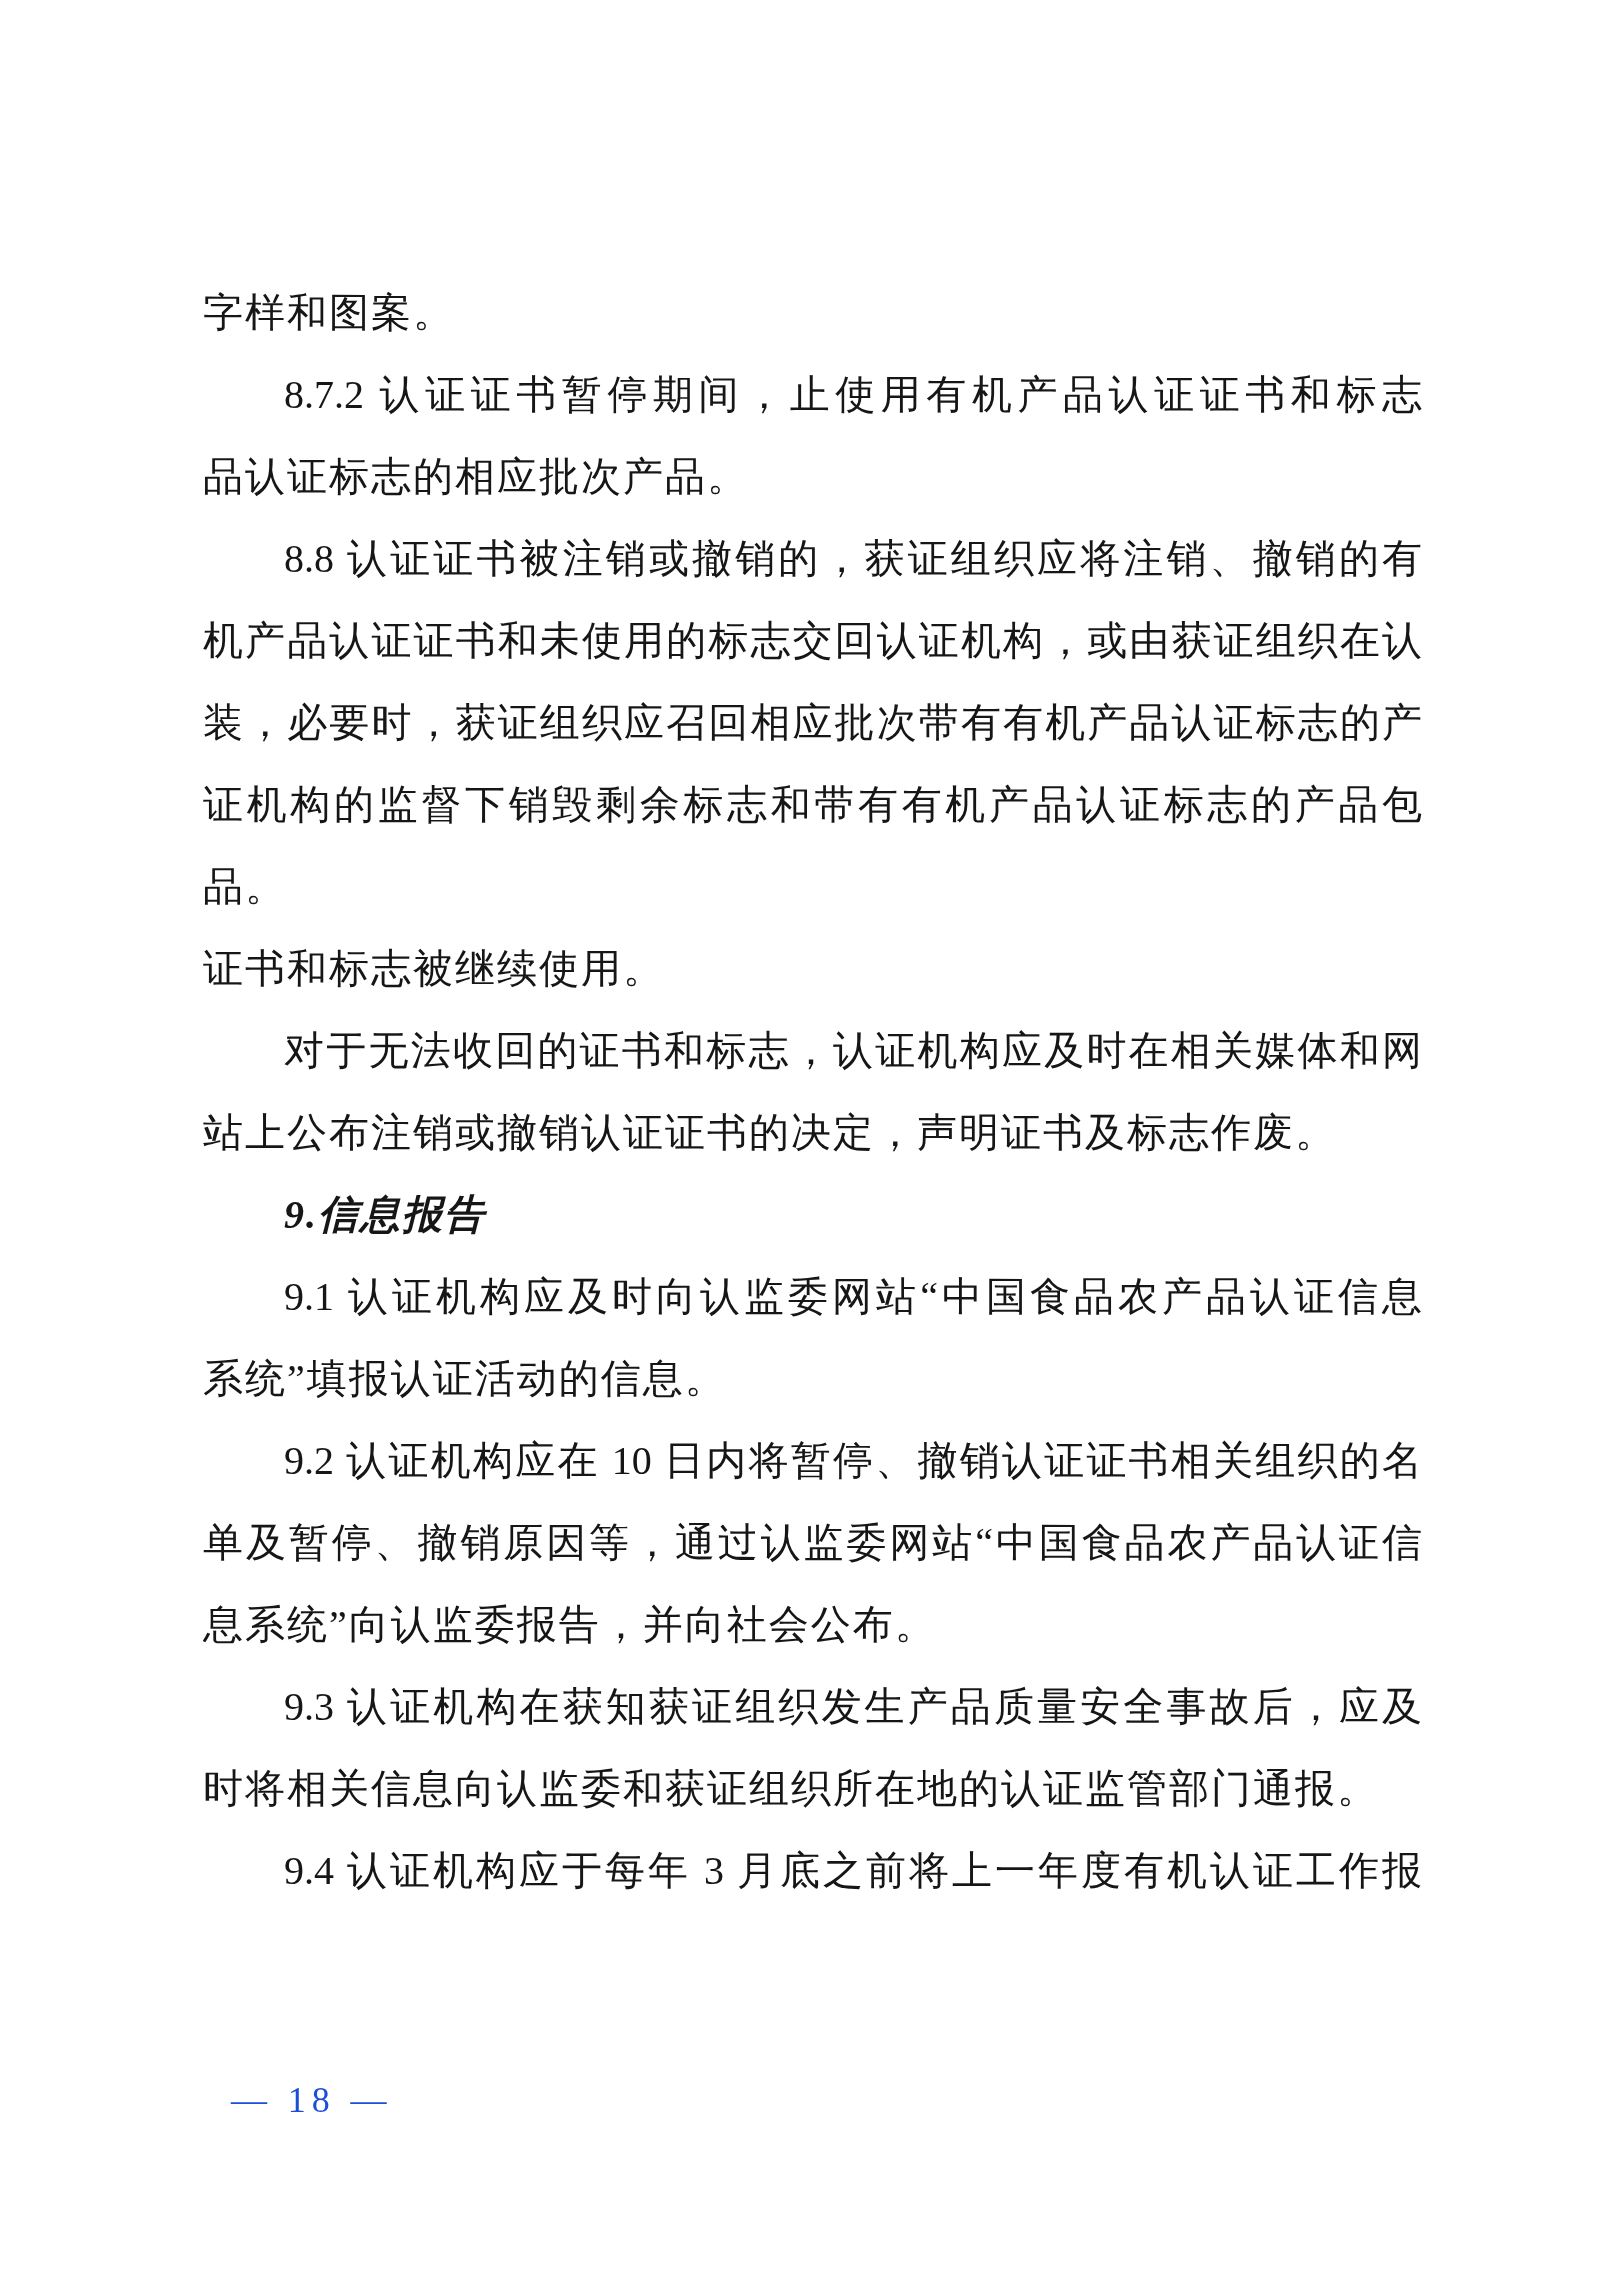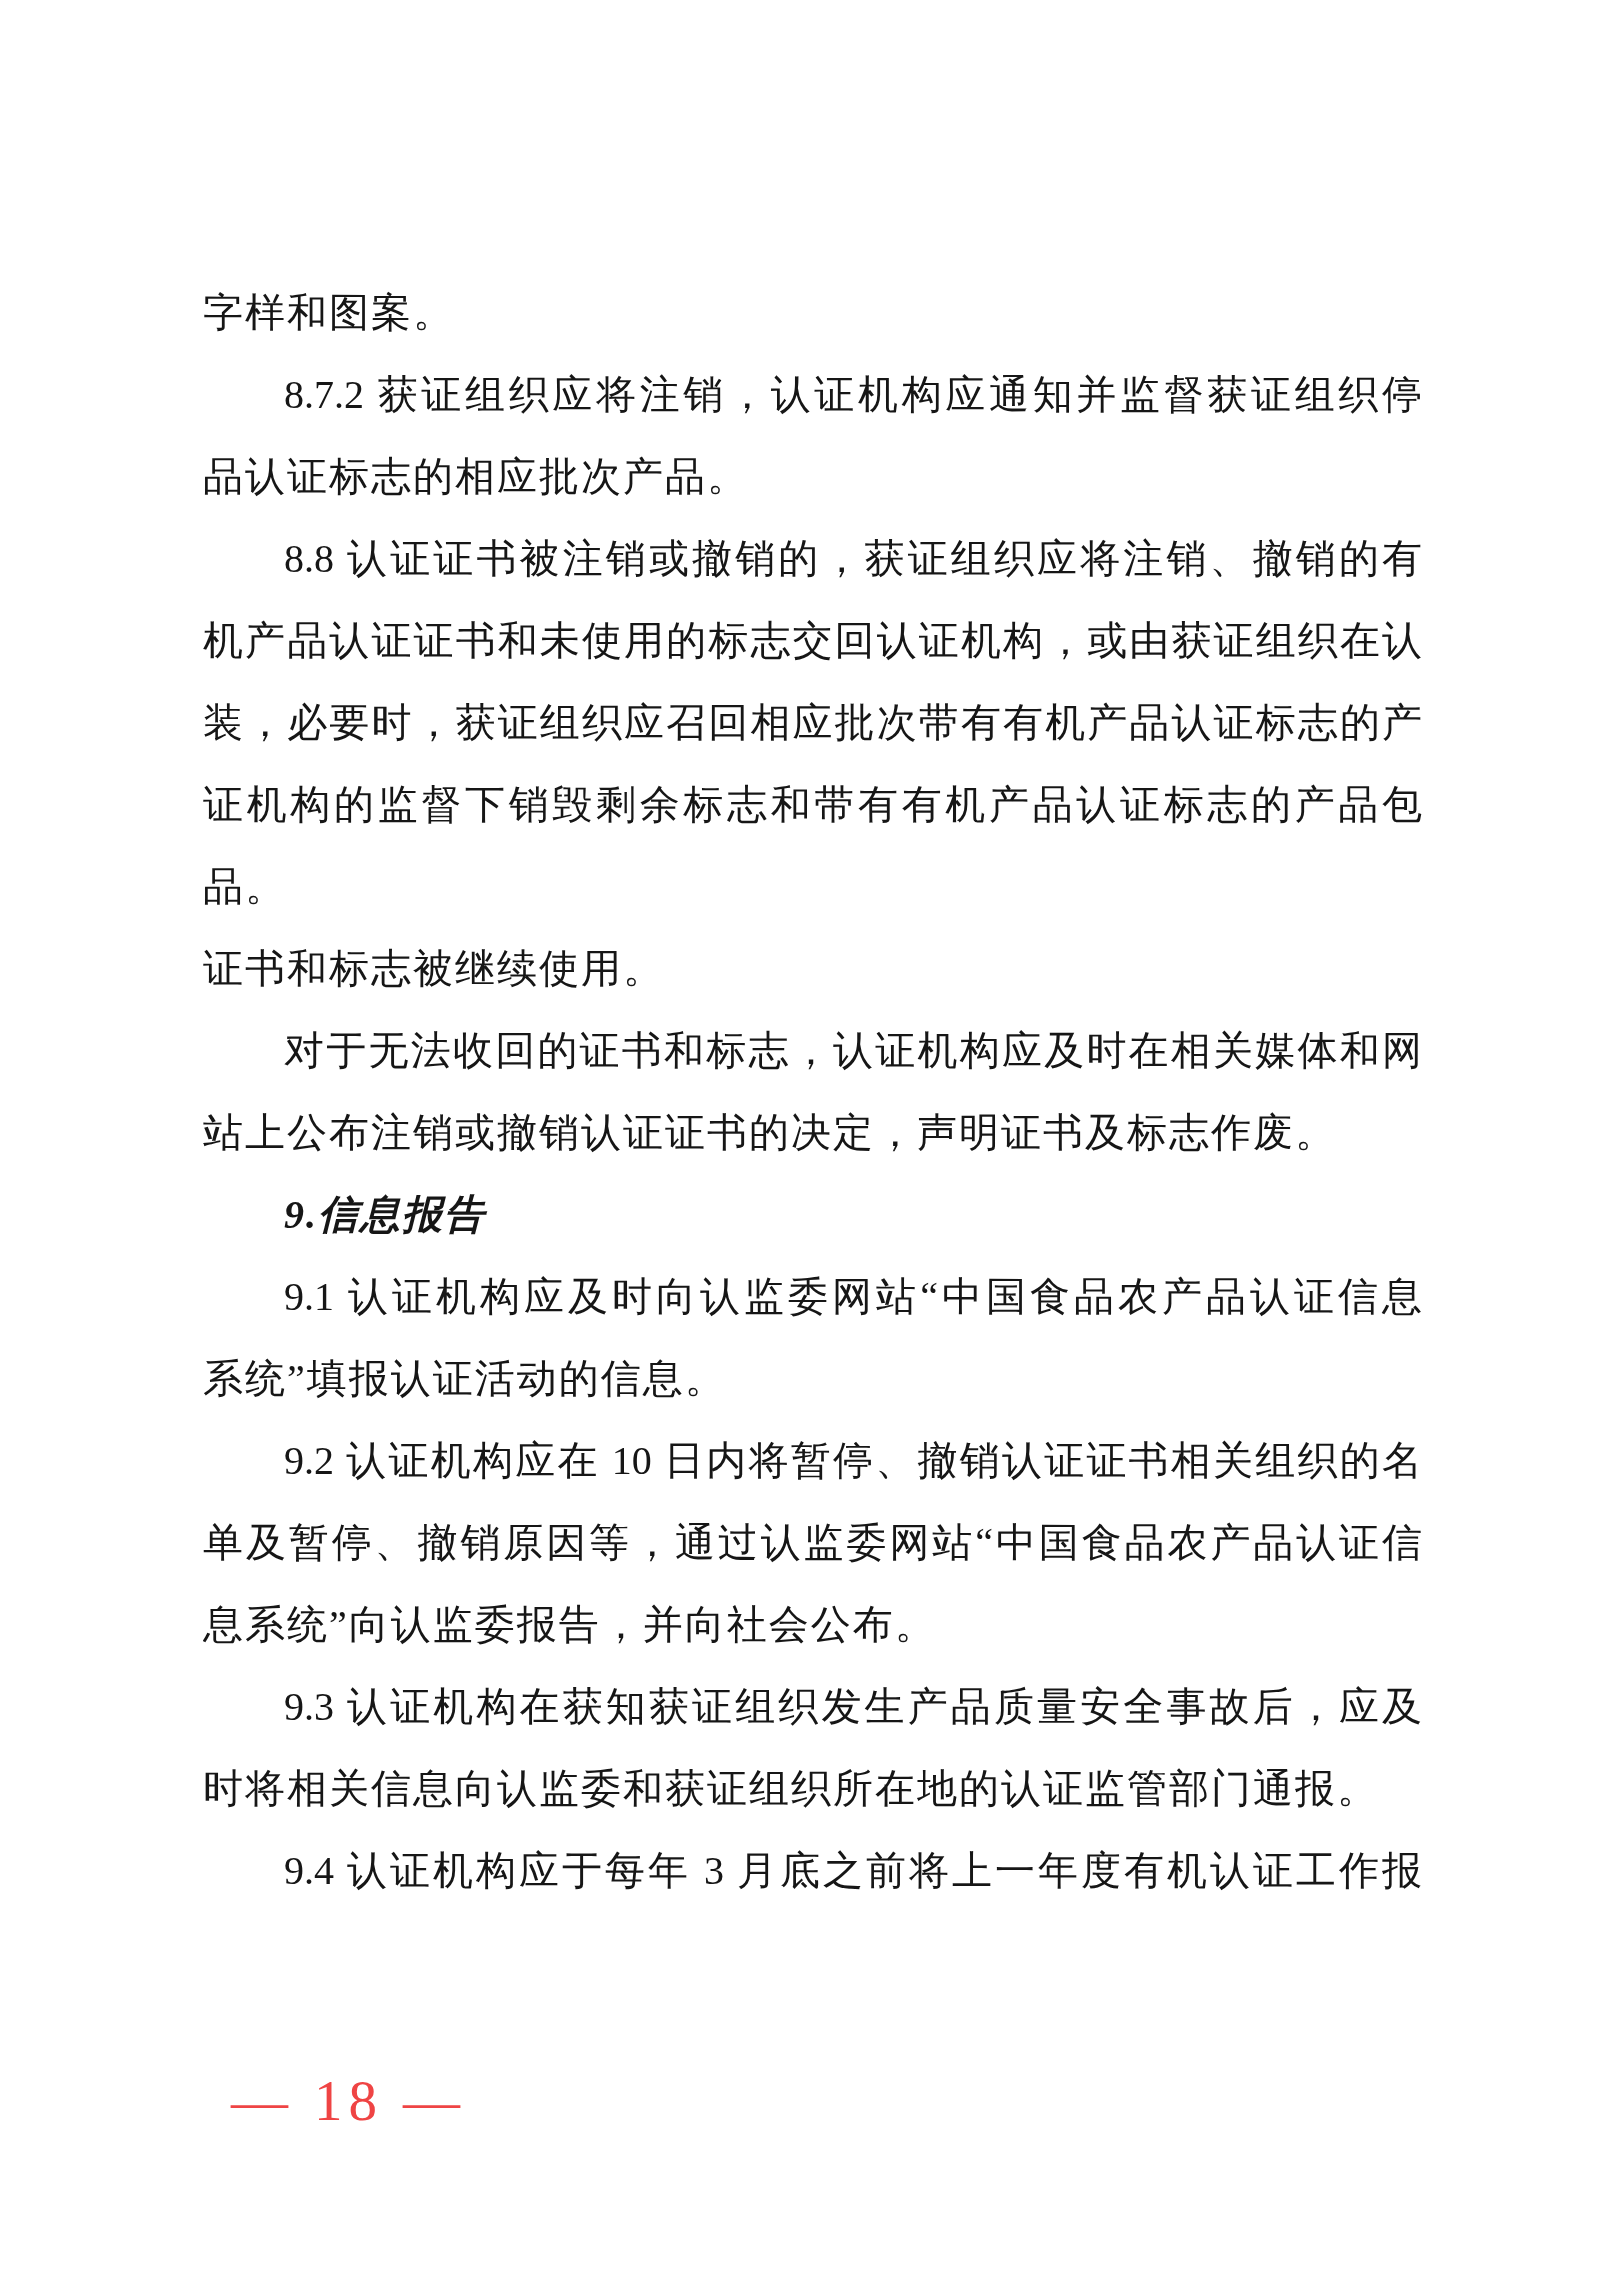--- a/index.html
+++ b/index.html
@@ -51,32 +51,32 @@
   .line.bold {
     font-weight: bold;
     font-style: italic;
   }
   .footer {
     position: absolute;
     left: 231px;
     top: 2076px;
     height: 49px;
     line-height: 49px;
-    font-size: 57px;
+    font-size: 36px;
     letter-spacing: 5.9px;
-    color: #ef4444;
+    color: #1d4ed8;
   }
 </style>
 </head>
 <body>
 
 <div class="page">
   <div class="text-block">
       <div class="line">字样和图案。</div>
-      <div class="line justify indent">8.7.2 获证组织应将注销，认证机构应通知并监督获证组织停</div>
+      <div class="line justify indent">8.7.2 认证证书暂停期间，止使用有机产品认证证书和标志</div>
       <div class="line">品认证标志的相应批次产品。</div>
       <div class="line justify indent">8.8 认证证书被注销或撤销的，获证组织应将注销、撤销的有</div>
       <div class="line justify">机产品认证证书和未使用的标志交回认证机构，或由获证组织在认</div>
       <div class="line justify">装，必要时，获证组织应召回相应批次带有有机产品认证标志的产</div>
       <div class="line justify">证机构的监督下销毁剩余标志和带有有机产品认证标志的产品包</div>
       <div class="line">品。</div>
       <div class="line">证书和标志被继续使用。</div>
       <div class="line justify indent">对于无法收回的证书和标志，认证机构应及时在相关媒体和网</div>
       <div class="line">站上公布注销或撤销认证证书的决定，声明证书及标志作废。</div>
       <div class="line indent bold">9.信息报告</div>

